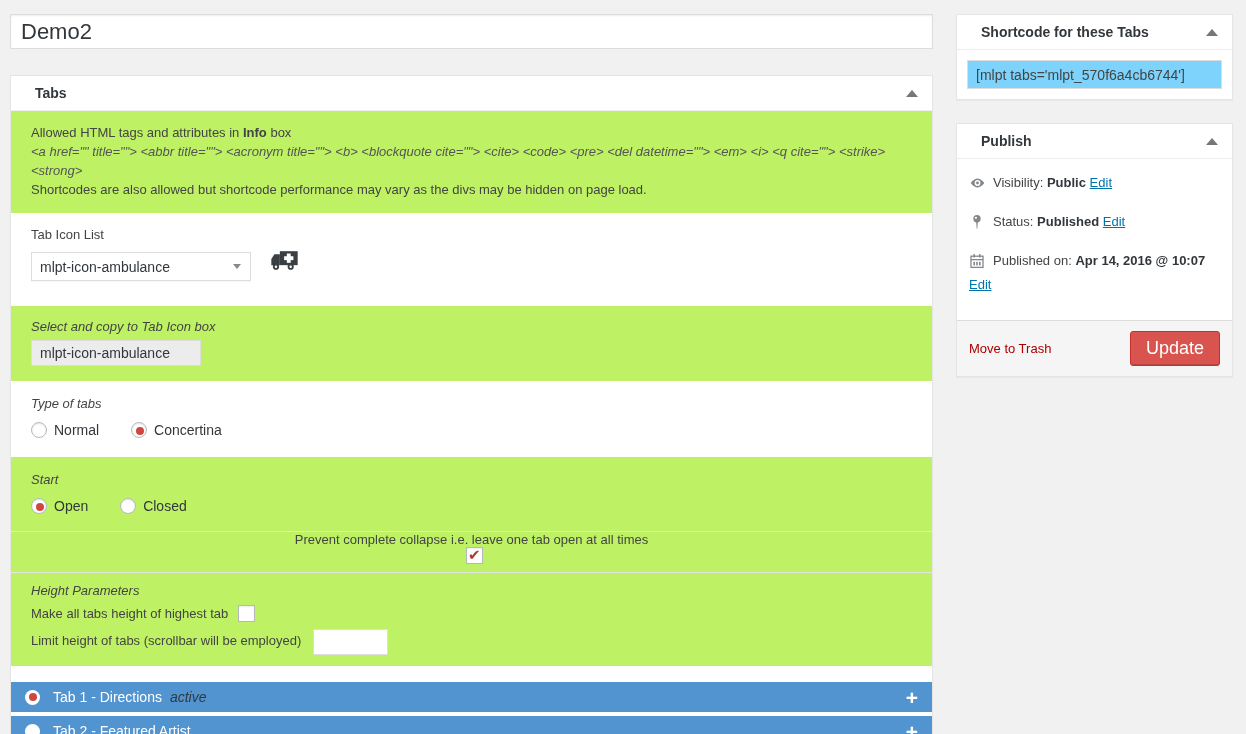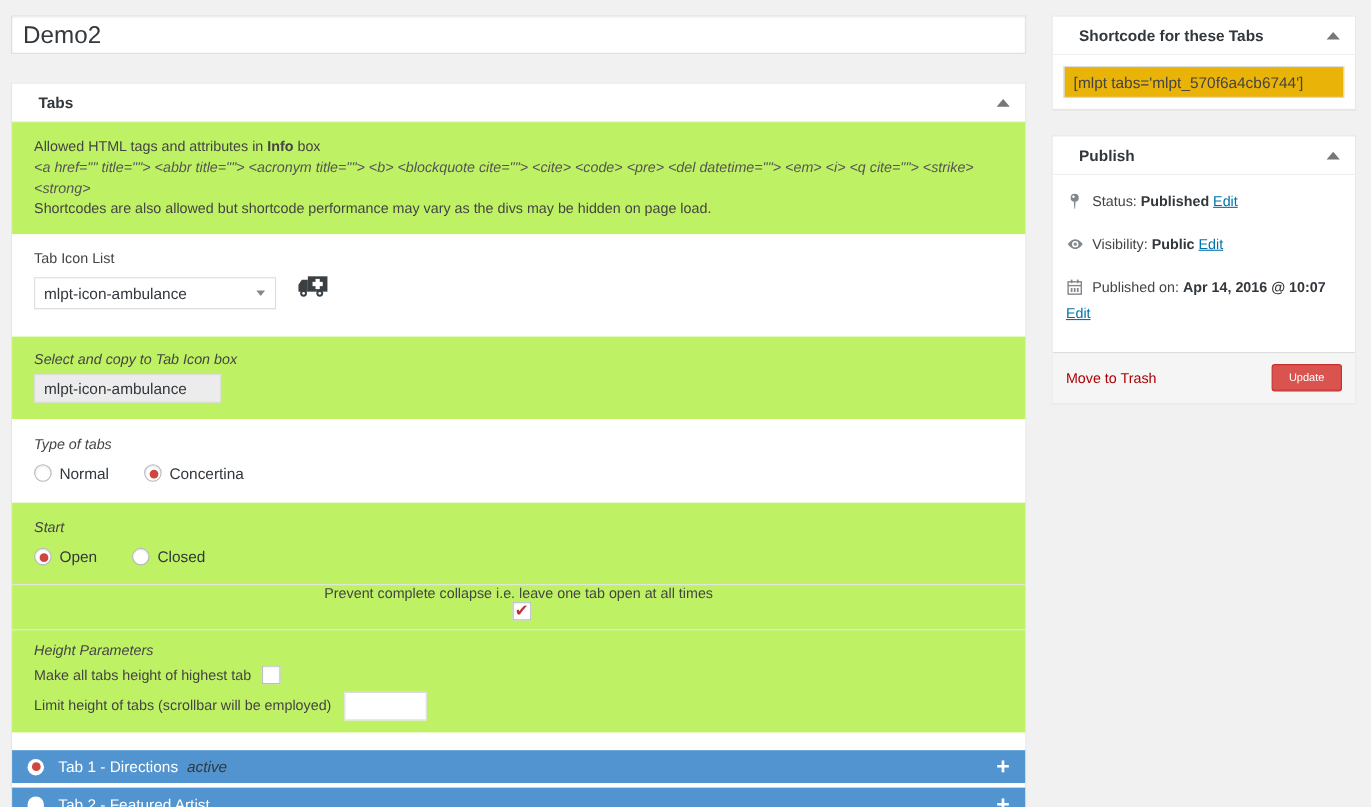--- a/index.html
+++ b/index.html
@@ -70,32 +70,32 @@
   .tabbar .radio.checked::after { left:3.5px; top:3.5px; }
   .tabbar .t-title { color:#fff; }
   .tabbar .t-status { font-style:italic; color:#303a42; margin-left:8px; }
   .tabbar .plus { margin-left:auto; font-size:21px; font-weight:bold; line-height:1; cursor:pointer; }
 
   
   .side-col { position:absolute; left:956px; top:14px; width:277px; }
   .side-panel { background:#fff; border:1px solid #e5e5e5; box-shadow:0 1px 1px rgba(0,0,0,.04); }
   .side-panel .metabox-header { border-bottom:1px solid #eee; }
   .shortcode-body { padding:10px; }
-  .shortcode-input { width:100%; height:29px; background:#eab308; border:1px solid #ddd;
+  .shortcode-input { width:100%; height:29px; background:#7dd3fc; border:1px solid #ddd;
     padding:0 8px; font-size:14px; color:#444; font-family:inherit; }
   .publish-box { margin-top:23px; }
   .publish-body { padding:14px 12px 10px; color:#444; }
   .pub-row { margin-bottom:15px; line-height:20px; }
   .pub-row .ic { display:inline-block; width:20px; vertical-align:-4px; margin-right:4px; }
   .pub-row b { color:#32373c; }
   a.wp-link { color:#0073aa; text-decoration:underline; }
   .publish-footer { background:#f5f5f5; border-top:1px solid #ddd; padding:10px 12px; display:flex;
     align-items:center; justify-content:space-between; }
   .trash-link { color:#a00; text-decoration:none; }
-  .update-btn { background:#d9534f; border:1px solid #c9302c; color:#fff; font-size:10px;
+  .update-btn { background:#d9534f; border:1px solid #c9302c; color:#fff; font-size:18px;
     padding:6px 15px; border-radius:3px; cursor:pointer; font-family:inherit;
     box-shadow:inset 0 -1px 0 rgba(0,0,0,.15); }
 </style>
 </head>
 <body>
 
 <div id="screen">
 
   <div class="main-col">
     <input class="title-input" type="text" value="Demo2" style="">
@@ -204,36 +204,36 @@
     </div>
 
     <div class="side-panel publish-box">
       <div class="metabox-header">
         <span>Publish</span>
         <span class="toggle-tri"></span>
       </div>
       <div class="publish-body">
         <div class="pub-row">
           <span class="ic">
+            <svg width="17" height="16" viewBox="0 0 20 20">
+              <path d="M10 4.5 C5.3 4.5 1.6 10 1.6 10 S5.3 15.5 10 15.5 18.4 10 18.4 10 14.7 4.5 10 4.5 Z" fill="#82878c"></path>
+              <circle cx="10" cy="10" r="3.6" fill="#fff"></circle>
+              <circle cx="10" cy="10" r="1.8" fill="#82878c"></circle>
+            </svg>
+          </span><span>Visibility: </span><b>Public</b>
+          <a href="#" class="wp-link">Edit</a>
+        </div>
+        <div class="pub-row">
+          <span class="ic">
             <svg width="16" height="16" viewBox="0 0 20 20">
               <circle cx="10" cy="6" r="4.6" fill="#82878c"></circle>
               <circle cx="8.6" cy="4.8" r="1.4" fill="#fff"></circle>
               <path d="M9 10 h2 l-0.6 8.5 h-0.8 Z" fill="#82878c"></path>
             </svg>
           </span><span>Status: </span><b>Published</b>
-          <a href="#" class="wp-link">Edit</a>
-        </div>
-        <div class="pub-row">
-          <span class="ic">
-            <svg width="17" height="16" viewBox="0 0 20 20">
-              <path d="M10 4.5 C5.3 4.5 1.6 10 1.6 10 S5.3 15.5 10 15.5 18.4 10 18.4 10 14.7 4.5 10 4.5 Z" fill="#82878c"></path>
-              <circle cx="10" cy="10" r="3.6" fill="#fff"></circle>
-              <circle cx="10" cy="10" r="1.8" fill="#82878c"></circle>
-            </svg>
-          </span><span>Visibility: </span><b>Public</b>
           <a href="#" class="wp-link">Edit</a>
         </div>
         <div class="pub-row">
           <span class="ic">
             <svg width="16" height="16" viewBox="0 0 20 20">
               <rect x="2.5" y="4" width="15" height="14" fill="none" stroke="#82878c" stroke-width="1.6"></rect>
               <rect x="5.5" y="1.5" width="2" height="4" fill="#82878c"></rect>
               <rect x="12.5" y="1.5" width="2" height="4" fill="#82878c"></rect>
               <rect x="2.5" y="7.5" width="15" height="1.6" fill="#82878c"></rect>
               <rect x="5.5" y="11" width="2" height="4.5" fill="#82878c"></rect>

